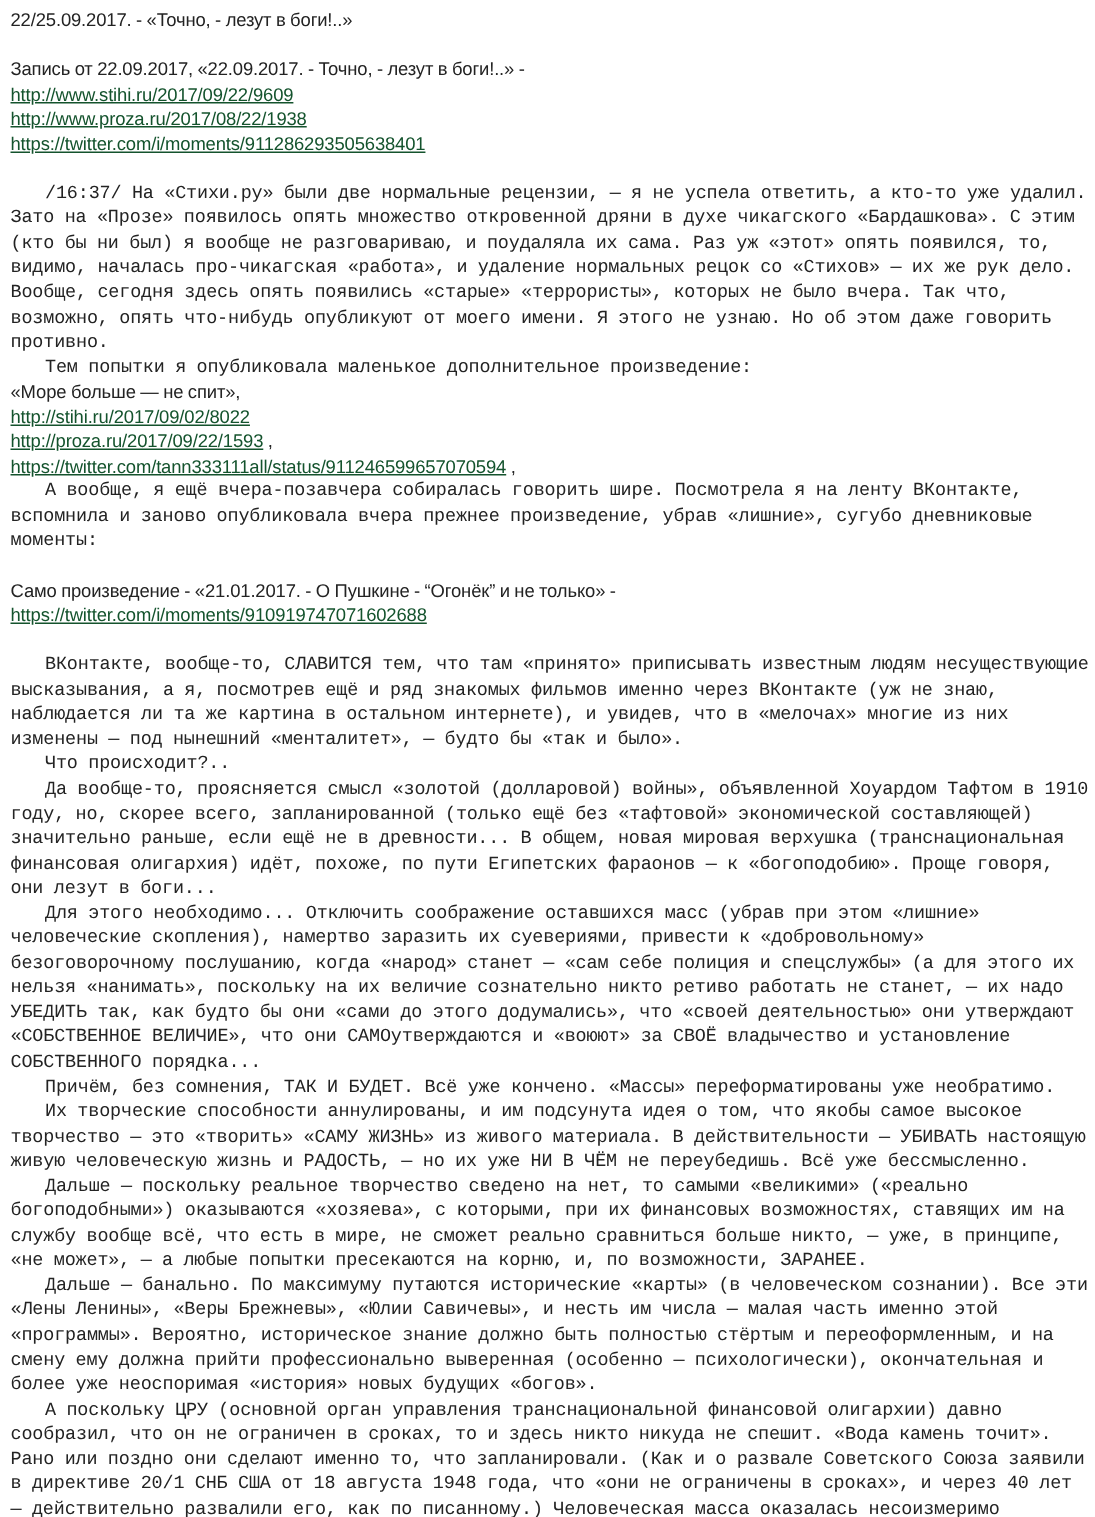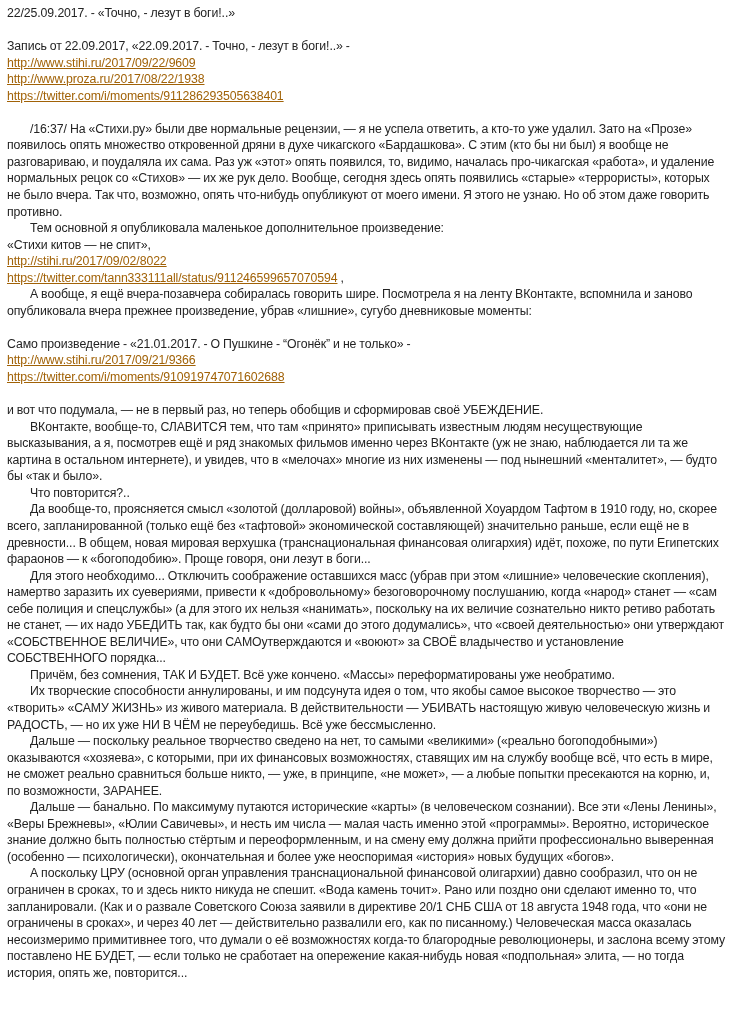--- a/index.html
+++ b/index.html
@@ -18,55 +18,54 @@
     width: 730px;
     min-height: 1011px;
     padding: 5px 4px 8px 7px;
     font-size: 12.3px;
     line-height: 16.55px;
     letter-spacing: -0.1px;
     text-align: left;
     word-spacing: -0.3px;
   }
   .para { margin: 0; }
-  .para.indent { text-indent: 23px; }
+  .para.indent { text-indent: 23px; font-family: Liberation Mono, monospace; }
   .blank-line { height: 16.55px; }
   .line { margin: 0; }
   a.hyperlink {
-    color: #a16207;
+    color: #14532d;
     text-decoration: underline;
     cursor: pointer;
   }
   .link-suffix { color: #232323; }
 </style>
 </head>
 <body>
 
 <div class="doc">
     <div class="para">22/25.09.2017. - «Точно, - лезут в боги!..»</div>
     <div class="blank-line"></div>
     <div class="para">Запись от 22.09.2017, «22.09.2017. - Точно, - лезут в боги!..» -</div>
     <div class="line"><a class="hyperlink" href="#">http://www.stihi.ru/2017/09/22/9609</a></div>
     <div class="line"><a class="hyperlink" href="#">http://www.proza.ru/2017/08/22/1938</a></div>
     <div class="line"><a class="hyperlink" href="#">https://twitter.com/i/moments/911286293505638401</a></div>
     <div class="blank-line"></div>
     <div class="para indent">/16:37/ На «Стихи.ру» были две нормальные рецензии, — я не успела ответить, а кто-то уже удалил. Зато на «Прозе» появилось опять множество откровенной дряни в духе чикагского «Бардашкова». С этим (кто бы ни был) я вообще не разговариваю, и поудаляла их сама. Раз уж «этот» опять появился, то, видимо, началась про-чикагская «работа», и удаление нормальных рецок со «Стихов» — их же рук дело. Вообще, сегодня здесь опять появились «старые» «террористы», которых не было вчера. Так что, возможно, опять что-нибудь опубликуют от моего имени. Я этого не узнаю. Но об этом даже говорить противно.</div>
-    <div class="para indent">Тем основной я опубликовала маленькое дополнительное произведение:</div>
-    <div class="para">«Стихи китов — не спит»,</div>
+    <div class="para indent">Тем попытки я опубликовала маленькое дополнительное произведение:</div>
+    <div class="para">«Море больше — не спит»,</div>
     <div class="line"><a class="hyperlink" href="#">http://stihi.ru/2017/09/02/8022</a></div>
+    <div class="line"><a class="hyperlink" href="#">http://proza.ru/2017/09/22/1593</a><span class="link-suffix"> ,</span></div>
     <div class="line"><a class="hyperlink" href="#">https://twitter.com/tann333111all/status/911246599657070594</a><span class="link-suffix"> ,</span></div>
     <div class="para indent">А вообще, я ещё вчера-позавчера собиралась говорить шире. Посмотрела я на ленту ВКонтакте, вспомнила и заново опубликовала вчера прежнее произведение, убрав «лишние», сугубо дневниковые моменты:</div>
     <div class="blank-line"></div>
     <div class="para">Само произведение - «21.01.2017. - О Пушкине  - “Огонёк” и не только» -</div>
-    <div class="line"><a class="hyperlink" href="#">http://www.stihi.ru/2017/09/21/9366</a></div>
     <div class="line"><a class="hyperlink" href="#">https://twitter.com/i/moments/910919747071602688</a></div>
     <div class="blank-line"></div>
-    <div class="para">и вот что подумала, — не в первый раз, но теперь обобщив и сформировав своё УБЕЖДЕНИЕ.</div>
     <div class="para indent">ВКонтакте, вообще-то, СЛАВИТСЯ тем, что там «принято» приписывать известным людям несуществующие высказывания, а я, посмотрев ещё и ряд знакомых фильмов именно через ВКонтакте (уж не знаю, наблюдается ли та же картина в остальном интернете), и увидев, что в «мелочах» многие из них изменены — под нынешний «менталитет», — будто бы «так и было».</div>
-    <div class="para indent">Что повторится?..</div>
+    <div class="para indent">Что происходит?..</div>
     <div class="para indent">Да вообще-то, проясняется смысл «золотой (долларовой) войны», объявленной Хоуардом Тафтом в 1910 году, но, скорее всего, запланированной (только ещё без «тафтовой» экономической составляющей) значительно раньше, если ещё не в древности... В общем, новая мировая верхушка (транснациональная финансовая олигархия) идёт, похоже, по пути Египетских фараонов — к «богоподобию». Проще говоря, они лезут в боги...</div>
     <div class="para indent">Для этого необходимо... Отключить соображение оставшихся масс (убрав при этом «лишние» человеческие скопления), намертво заразить их суевериями, привести к «добровольному» безоговорочному  послушанию, когда «народ» станет — «сам себе полиция и спецслужбы» (а для этого их нельзя «нанимать», поскольку на их величие сознательно никто ретиво работать не станет, — их надо УБЕДИТЬ так, как будто бы они «сами до этого додумались», что «своей деятельностью» они утверждают «СОБСТВЕННОЕ ВЕЛИЧИЕ», что они САМОутверждаются и «воюют» за СВОЁ владычество и установление СОБСТВЕННОГО порядка...</div>
     <div class="para indent">Причём, без сомнения, ТАК И БУДЕТ. Всё уже кончено. «Массы» переформатированы уже необратимо.</div>
     <div class="para indent">Их творческие способности аннулированы, и им подсунута идея о том, что якобы самое высокое творчество — это «творить» «САМУ ЖИЗНЬ» из живого материала. В действительности — УБИВАТЬ настоящую живую человеческую жизнь и РАДОСТЬ, — но их уже НИ В ЧЁМ не переубедишь. Всё уже бессмысленно.</div>
     <div class="para indent">Дальше — поскольку реальное творчество сведено на нет, то самыми «великими» («реально богоподобными») оказываются «хозяева», с которыми, при их финансовых возможностях, ставящих им на службу вообще всё, что есть в мире, не сможет реально сравниться больше никто, — уже, в принципе, «не может», — а любые попытки пресекаются на корню, и, по возможности, ЗАРАНЕЕ.</div>
     <div class="para indent">Дальше — банально. По максимуму путаются исторические «карты» (в человеческом сознании). Все эти «Лены Ленины», «Веры Брежневы»,  «Юлии Савичевы», и несть им числа — малая часть именно этой «программы». Вероятно, историческое знание должно быть полностью стёртым и переоформленным, и на смену ему должна прийти профессионально выверенная (особенно — психологически), окончательная и более уже неоспоримая «история» новых будущих «богов».</div>
     <div class="para indent">А поскольку ЦРУ (основной орган управления транснациональной финансовой олигархии) давно сообразил, что он не ограничен в сроках, то и здесь никто никуда не спешит. «Вода камень точит». Рано или поздно они сделают именно то, что запланировали. (Как и о развале Советского Союза заявили в директиве 20/1 СНБ США от 18 августа 1948 года, что «они не ограничены в сроках», и через 40 лет — действительно развалили его, как по писанному.) Человеческая масса оказалась несоизмеримо примитивнее того, что думали о её возможностях когда-то благородные революционеры, и заслона всему этому поставлено НЕ БУДЕТ, — если только не сработает на опережение какая-нибудь новая «подпольная» элита, — но тогда история, опять же, повторится...</div>
   </div>
 
 </body></html>

